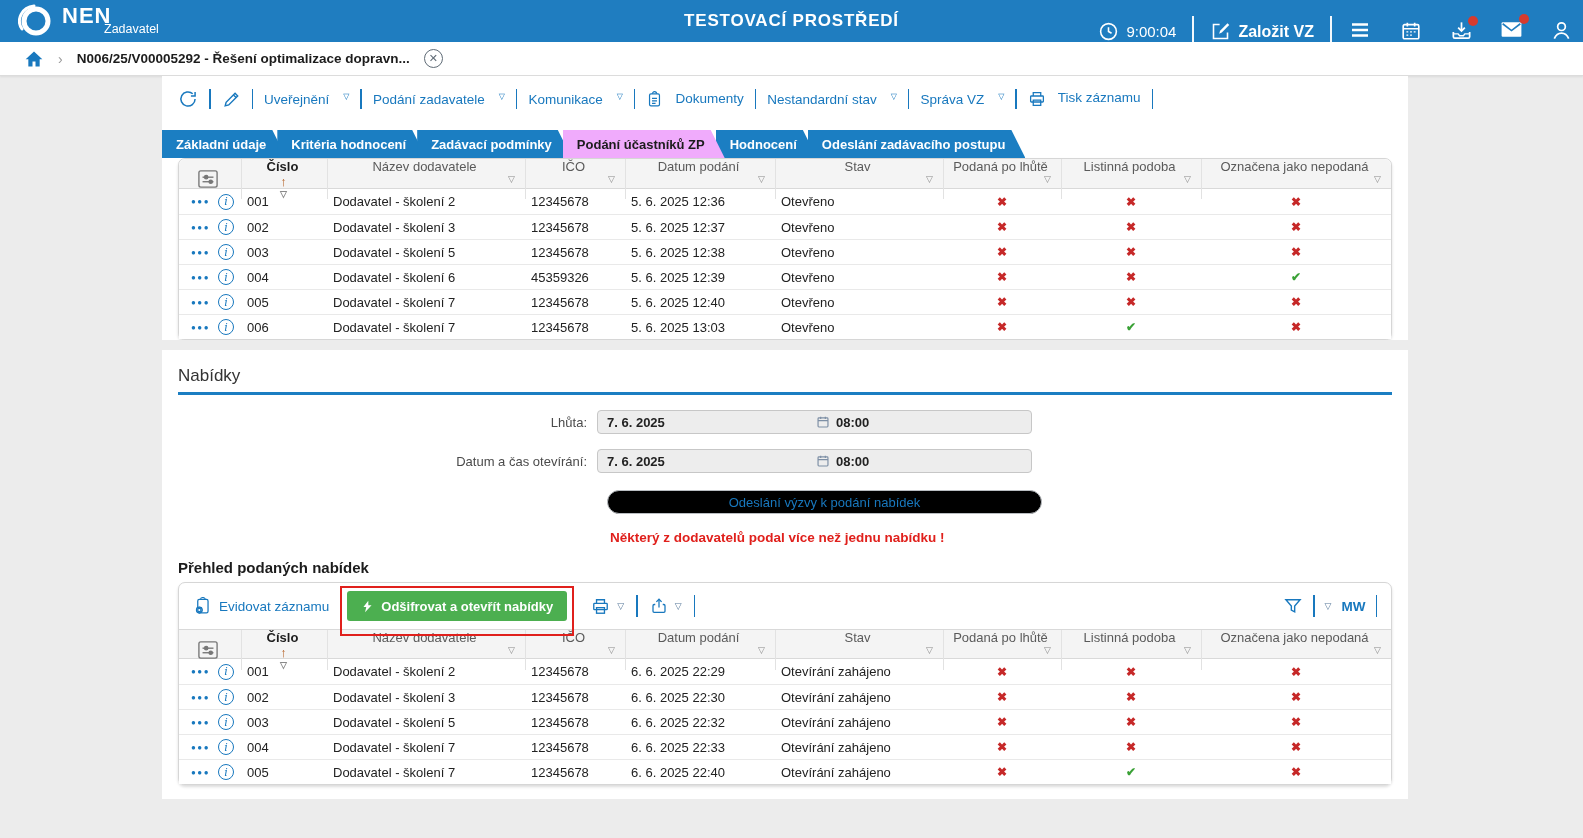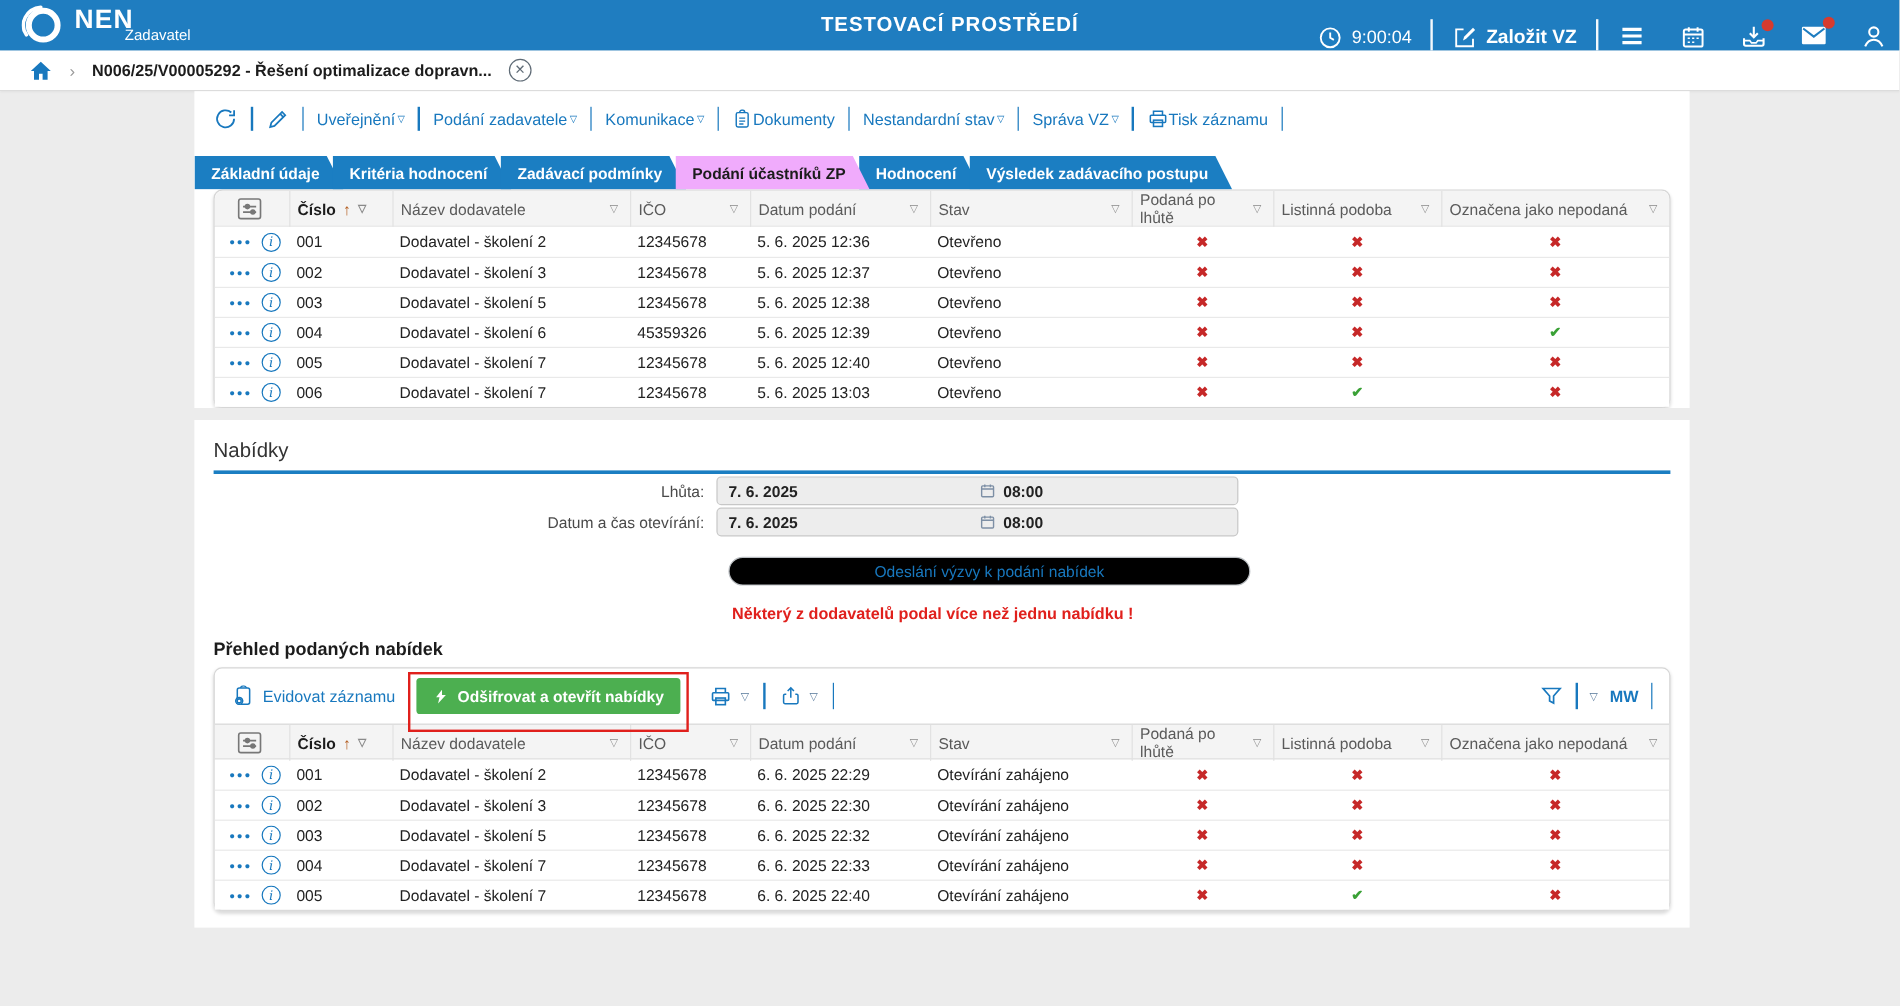--- a/index.html
+++ b/index.html
@@ -27,52 +27,52 @@
   .crumb-close { width:19px; height:19px; border:1.6px solid #5f6b76; border-radius:50%; color:#5f6b76; font-size:11px; display:flex; align-items:center; justify-content:center; cursor:pointer; }
 
   
   .card { margin-left:162px; width:1246px; background:#fff; }
   .card1 { padding-top:8px; }
   .gap-band { height:10px; background:#ececec; }
   .card2 { padding-top:16px; padding-bottom:14px; }
 
   
   .rec-toolbar { display:flex; align-items:center; gap:11px; height:30px; padding:0 16px; }
-  .rt-link { color:#1878be; font-size:13.5px; display:flex; align-items:center; gap:0; cursor:pointer; white-space:nowrap; }
+  .rt-link { color:#1878be; font-size:13.5px; display:flex; gap:12px; cursor:pointer; white-space:nowrap; }
   .rt-caret { font-size:8px; color:#1878be; margin-left:2px; }
   .rt-div { width:1.5px; height:20px; background:#1878be; }
 
   
   .tabs { display:flex; margin-top:16px; padding-left:0; height:28px; }
   .tab { background:#1b7ec2; color:#fff; font-size:13px; font-weight:bold; padding:0 20px 0 14px; display:flex; align-items:center; clip-path:polygon(0 0, calc(100% - 14px) 0, 100% 100%, 0 100%); margin-right:-9px; cursor:pointer; white-space:nowrap; }
   .tab.active { background:#f0abfc; color:#1c1c1c; z-index:2; }
 
   
   .panel { margin:0 16px; border:1px solid #d6d6d6; border-radius:7px; box-shadow:0 2px 3px rgba(0,0,0,.14); overflow:visible; background:#fff; }
   .thead, .trow { display:grid; grid-template-columns:62px 86px 198px 100px 150px 168px 118px 140px 1fr; align-items:center; }
   .thead { background:#f4f4f4; height:30px; border-bottom:1px solid #d9d9d9; border-radius:7px 7px 0 0; color:#5a5a5a; font-size:13px; }
-  .th { display:flex; align-items:center; padding:0 10px 0 6px; height:100%; border-left:1px solid #e2e2e2; }
+  .th { display:flex; align-items:center; padding:0 10px 0 6px; height:100%; border-left:1px solid #e2e2e2;flex-direction:column; }
   .th:first-child { border-left:none; justify-content:center; }
   .th .flt { margin-left:auto; font-size:9px; color:#8a8a8a; cursor:pointer; }
   .th.sorted { color:#1c1c1c; font-weight:bold; }
   .sort-arrow { color:#b35c1e; font-weight:bold; margin:0 4px 0 6px; font-size:13px; }
   .sorted .flt { margin-left:2px; }
   .trow { height:25px; border-top:1px solid #e9e9e9; font-size:13px; background:#fff; }
   .trow:first-of-type { border-top:none; }
   .cell { padding-left:6px; white-space:nowrap; overflow:hidden; }
   .cell.actions { display:flex; align-items:center; gap:8px; padding-left:12px; }
   .dots { color:#1878be; font-size:8px; letter-spacing:1.5px; cursor:pointer; }
   .info-ic { width:16px; height:16px; border:1.4px solid #1878be; border-radius:50%; color:#1878be; font-family:"DejaVu Serif", serif; font-style:italic; font-size:11px; display:flex; align-items:center; justify-content:center; cursor:pointer; }
   .cell.flag { display:flex; justify-content:center; padding:0; }
   .cross { color:#c62828; font-size:12px; font-weight:bold; }
   .check { color:#3aa136; font-size:12px; font-weight:bold; }
 
   
   .sec-head { margin:0 16px; font-size:17px; font-weight:normal; color:#333; padding-bottom:6px; border-bottom:3px solid #1b7ec2; }
-  .formrow { display:flex; align-items:center; margin-top:2px; }
+  .formrow { display:flex; align-items:center; margin-top:15px; }
   .flabel { width:435px; text-align:right; padding-right:10px; font-size:13px; color:#4a4a4a; }
   .fvalue { width:435px; height:24px; background:#ededed; border:1px solid #c7c7c7; border-radius:4px; display:flex; align-items:center; font-size:13px; font-weight:bold; color:#222; }
   .fdate { padding-left:9px; width:218px; }
   .ftime { display:flex; align-items:center; gap:6px; }
   .send-row { margin-top:17px; display:flex; }
   .send-btn { margin-left:445px; width:435px; height:24px; background:#000000; border:1px solid #b9bdc1; border-radius:12px; color:#1878be; font-size:13px; display:flex; align-items:center; justify-content:center; cursor:pointer; }
   .warning { margin:16px 0 0 448px; color:#e0201c; font-size:13.5px; font-weight:bold; }
   .overview-title { margin:14px 16px 6px; font-size:15px; font-weight:bold; color:#1c1c1c; }
 
   
@@ -224,21 +224,21 @@
     </span>
     <div class="rt-div"></div>
   </div>
 
   <div class="tabs">
     <div class="tab">Základní údaje</div>
     <div class="tab">Kritéria hodnocení</div>
     <div class="tab">Zadávací podmínky</div>
     <div class="tab active">Podání účastníků ZP</div>
     <div class="tab">Hodnocení</div>
-    <div class="tab">Výsledek zadávacího postupu</div>
+    <div class="tab">Odeslání zadávacího postupu</div>
   </div>
 
   <div class="panel">
     <div class="thead">
       <div class="th">
         <svg width="22" height="20" viewBox="0 0 24 22" fill="none" stroke="#777" stroke-width="1.5">
             <rect x="2" y="2" width="20" height="18" rx="2"></rect>
             <path d="M6 9h12"></path>
             <circle cx="10" cy="9" r="1.8" fill="#777"></circle>
             <path d="M6 14h12"></path>

